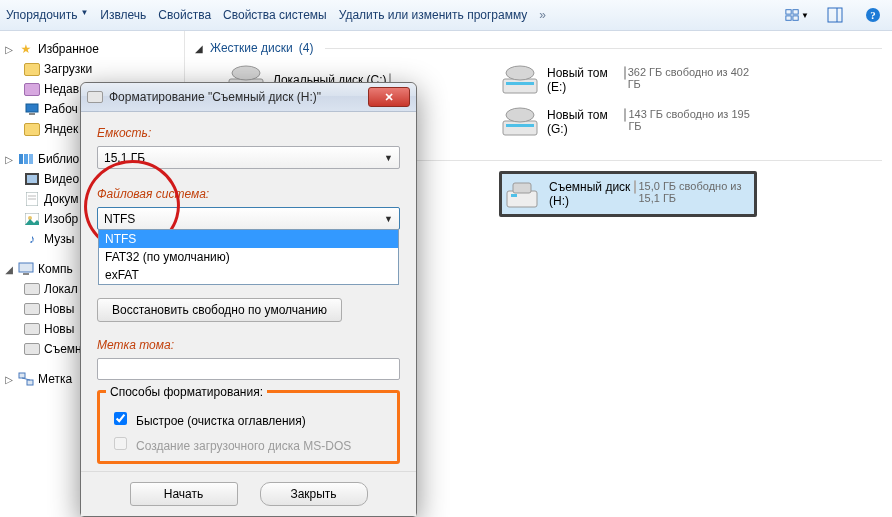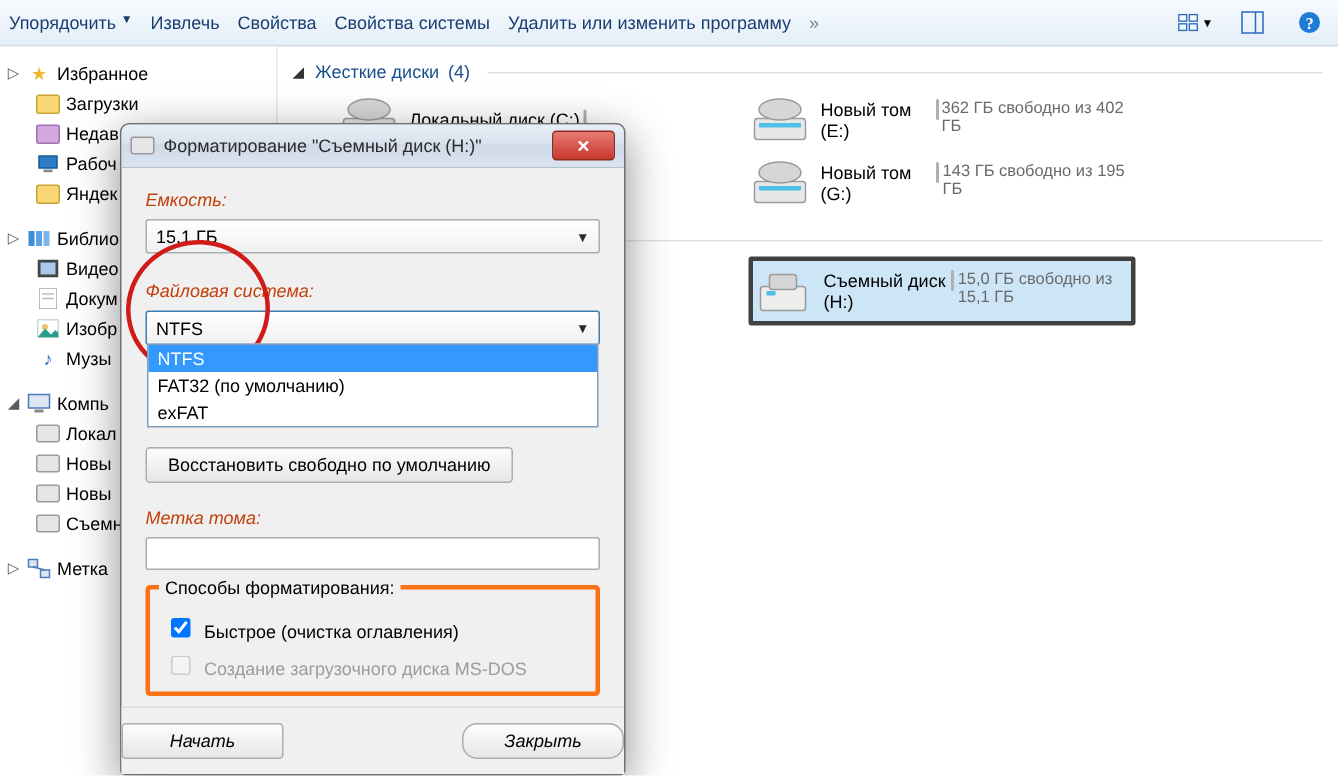--- a/index.html
+++ b/index.html
@@ -53,21 +53,21 @@
   .dropdown{position:absolute;left:0;right:0;top:100%;background:#fff;border:1px solid #7f9db9;z-index:2;}
   .dropdown .opt{padding:2px 6px;}
   .dropdown .opt.sel{background:#3399ff;color:#fff;}
   .btn{height:22px;border:1px solid #acacac;border-radius:3px;background:linear-gradient(#fdfdfd,#e6e6e6);padding:0 14px;display:inline-flex;align-items:center;justify-content:center;}
   .textin{height:20px;border:1px solid #abadb3;background:#fff;padding:0 4px;border-radius:2px;}
   .group{border:3px solid #f97316;border-radius:3px;padding:8px 10px;margin-top:4px;}
   .group .gtitle{position:relative;top:-16px;left:-4px;background:#f0f0f0;display:inline-block;padding:0 4px;margin-bottom:-12px;}
   .chk{display:flex;align-items:flex-end;gap:6px;margin-top:-6px;}
   .chk input{width:13px;height:13px;}
   .chk.disabled{color:#9c9c9c;}
-  .dlg-footer{position:absolute;left:0;right:0;bottom:0;height:44px;display:flex;align-items:center;justify-content:space-between;gap:22px;border-top:1px solid #dcdcdc;background:#f0f0f0;font-style:italic;}
+  .dlg-footer{position:absolute;left:0;right:0;bottom:0;height:44px;display:flex;align-items:center;justify-content:center;gap:22px;border-top:1px solid #dcdcdc;background:#f0f0f0;}
   
   .annot{position:absolute;border:3px solid #d11a1a;border-radius:50%;pointer-events:none;}
 </style>
 </head>
 <body>
 
 <div class="window">
 
   <div class="toolbar">
     <div class="tb-item">

